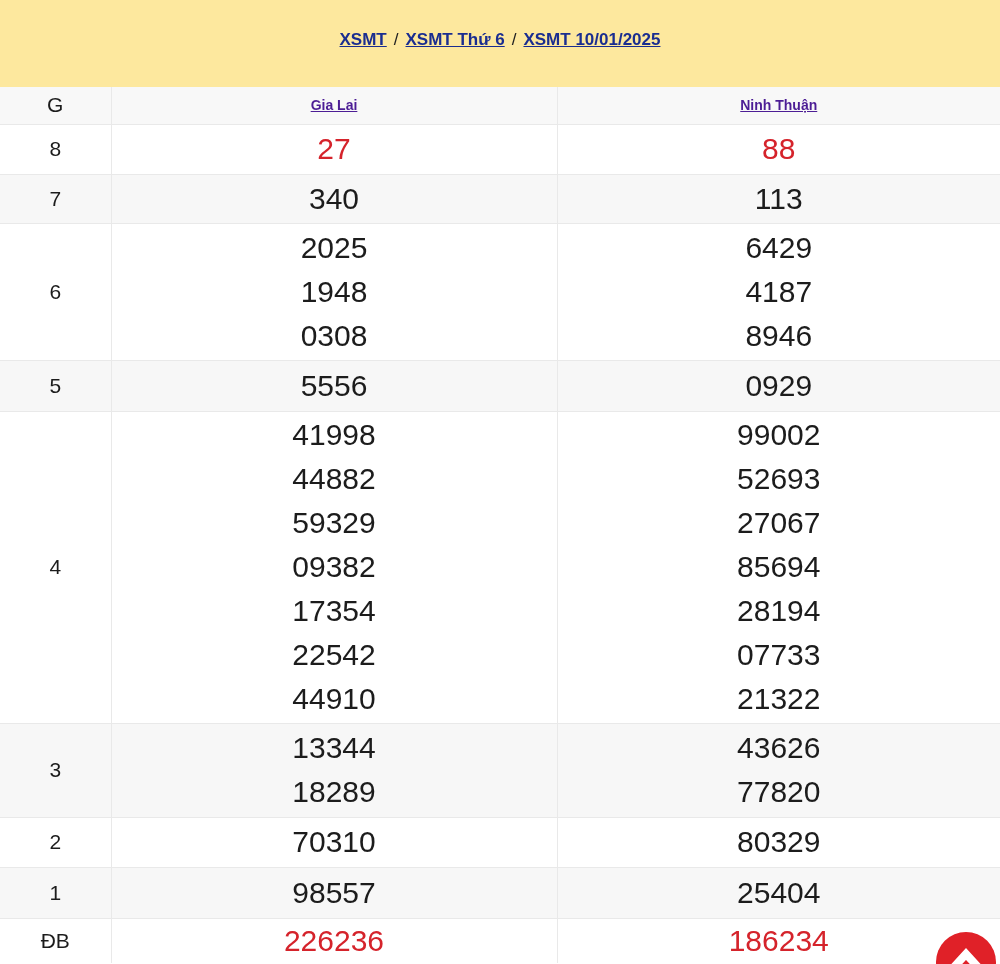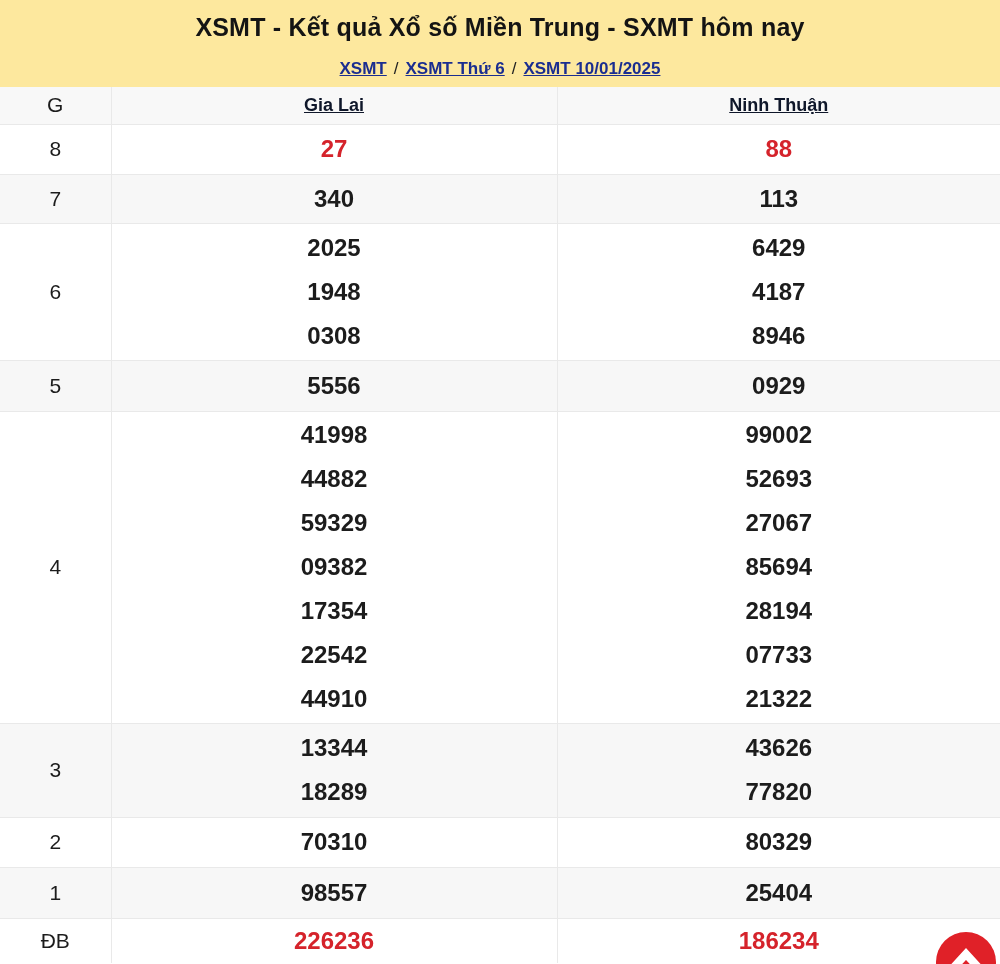--- a/index.html
+++ b/index.html
@@ -51,30 +51,30 @@
     vertical-align: middle;
     overflow: hidden;
   }
   th:first-child, td:first-child { border-left: none; }
   th:last-child, td:last-child { border-right: none; }
   tr.g-header th { border-top: none; height: 37px; background: #f8f8f8; }
   tr:last-child td { border-bottom: none; }
   .shade { background: #f7f7f7; }
   .col-g-label { font-size: 21px; font-weight: normal; color: #1c1c1c; }
   .province-link {
-    font-size: 18px;
+    font-size: 14px;
     font-weight: bold;
-    color: #0f172a;
+    color: #4c1d95;
     text-decoration: underline;
     cursor: pointer;
   }
   .prize-label { font-size: 21px; font-weight: normal; color: #1c1c1c; }
   .num {
-    font-size: 24px;
-    font-weight: bold;
+    font-size: 30px;
+    font-weight: normal;
     color: #1c1c1c;
     line-height: 44px;
     height: 44px;
   }
   .red .num { color: #D5232B; }
   .h50 { height: 50px; } .h49 { height: 49px; } .h137 { height: 137px; }
   .h51 { height: 51px; } .h312 { height: 312px; } .h94 { height: 94px; }
   .h46 { height: 34px; }
   
   .scroll-top {
@@ -89,21 +89,20 @@
     cursor: pointer;
     display: flex;
     align-items: center;
     justify-content: center;
   }
 </style>
 </head>
 <body>
 
 <header class="banner">
-  <h1 class="title">XSMT - Kết quả Xổ số Miền Trung - SXMT hôm nay</h1>
   <nav class="breadcrumb">
     <a class="crumb">XSMT</a><span class="sep">/</span><a class="crumb">XSMT Thứ 6</a><span class="sep">/</span><a class="crumb">XSMT 10/01/2025</a>
   </nav>
 </header>
 
 <table class="results">
   <colgroup>
       <col class="c-prize">
       <col class="c-p1">
       <col class="c-p2">

